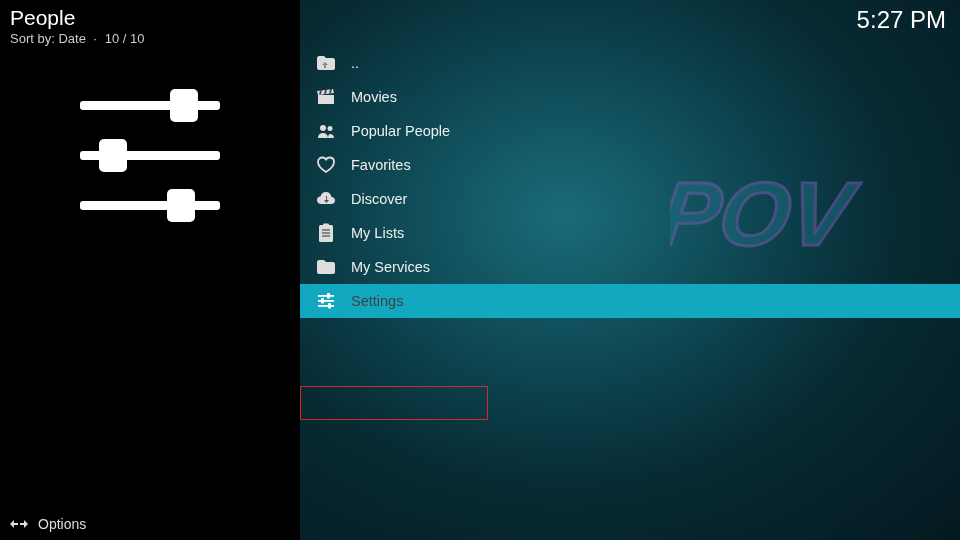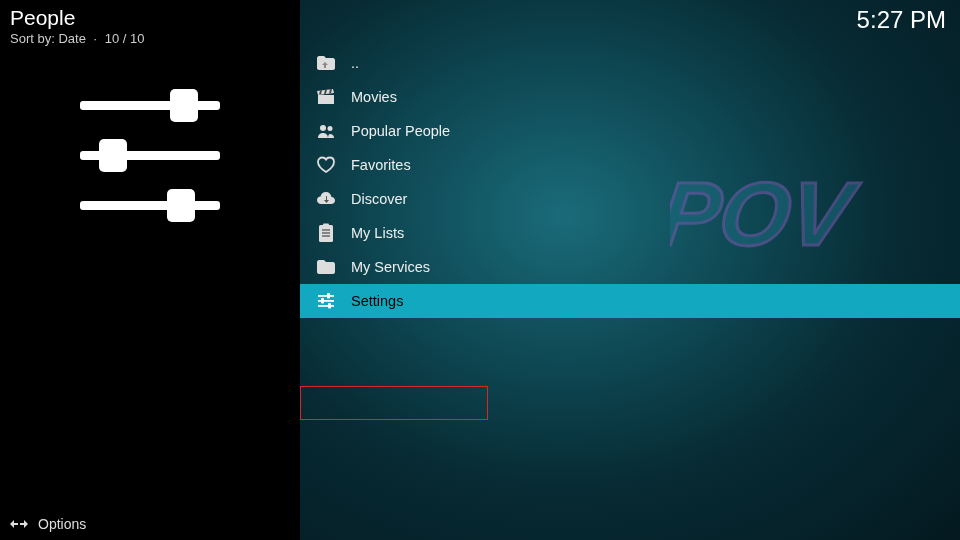--- a/index.html
+++ b/index.html
@@ -88,21 +88,21 @@
   display: flex;
   align-items: center;
   justify-content: center;
   margin-right: 14px;
   flex-shrink: 0;
 }
 .item-label {
   font-size: 14.5px;
   color: #eee;
 }
-.selected .item-label { color: #000000; }
+.selected .item-label { color: #404040; }
 .footer {
   position: absolute;
   bottom: 8px;
   left: 10px;
   display: flex;
   align-items: center;
   gap: 10px;
   z-index: 10;
 }
 .footer-label { font-size: 14px; color: #ddd; }

